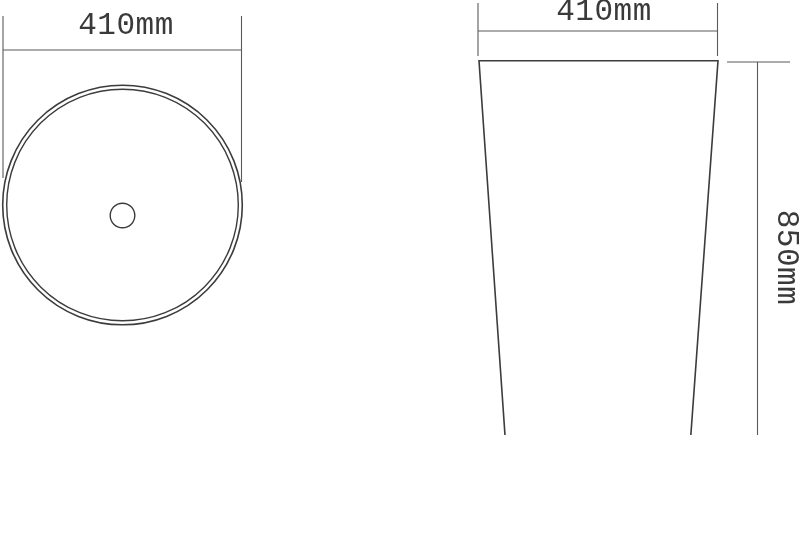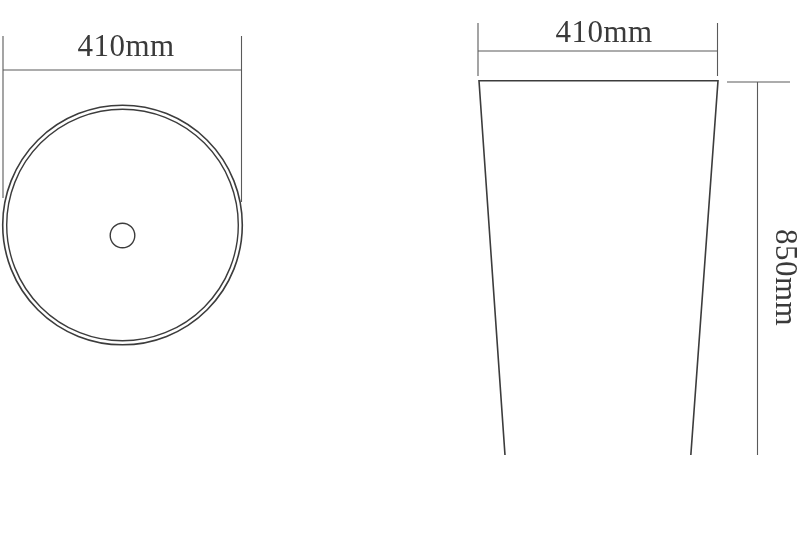--- a/index.html
+++ b/index.html
@@ -6,24 +6,23 @@
     --outline:#3c3c3c;
     --dimension:#5a5a5a;
     --text:#3a3a3a;
     --background:#ffffff;
   }
   html,body{margin:0;padding:0;background:var(--background);}
   .sheet{
     position:relative;
     width:800px;height:435px;
     background:var(--background);
-    font-family:Liberation Serif, serif;
+    font-family:Liberation Mono, monospace;
     color:var(--text);
     overflow:hidden;
-    margin-top:20px;
   }
   .sheet svg{position:absolute;left:0;top:0;}
   .outline{stroke:var(--outline);stroke-width:1.6;fill:none;stroke-linecap:square;}
   .thin{stroke-width:1.4;}
   .dim{stroke:var(--dimension);stroke-width:1.1;fill:none;stroke-linecap:butt;}
   .dim-label{
     position:absolute;
     font-size:31px;
     line-height:1;
     white-space:nowrap;

